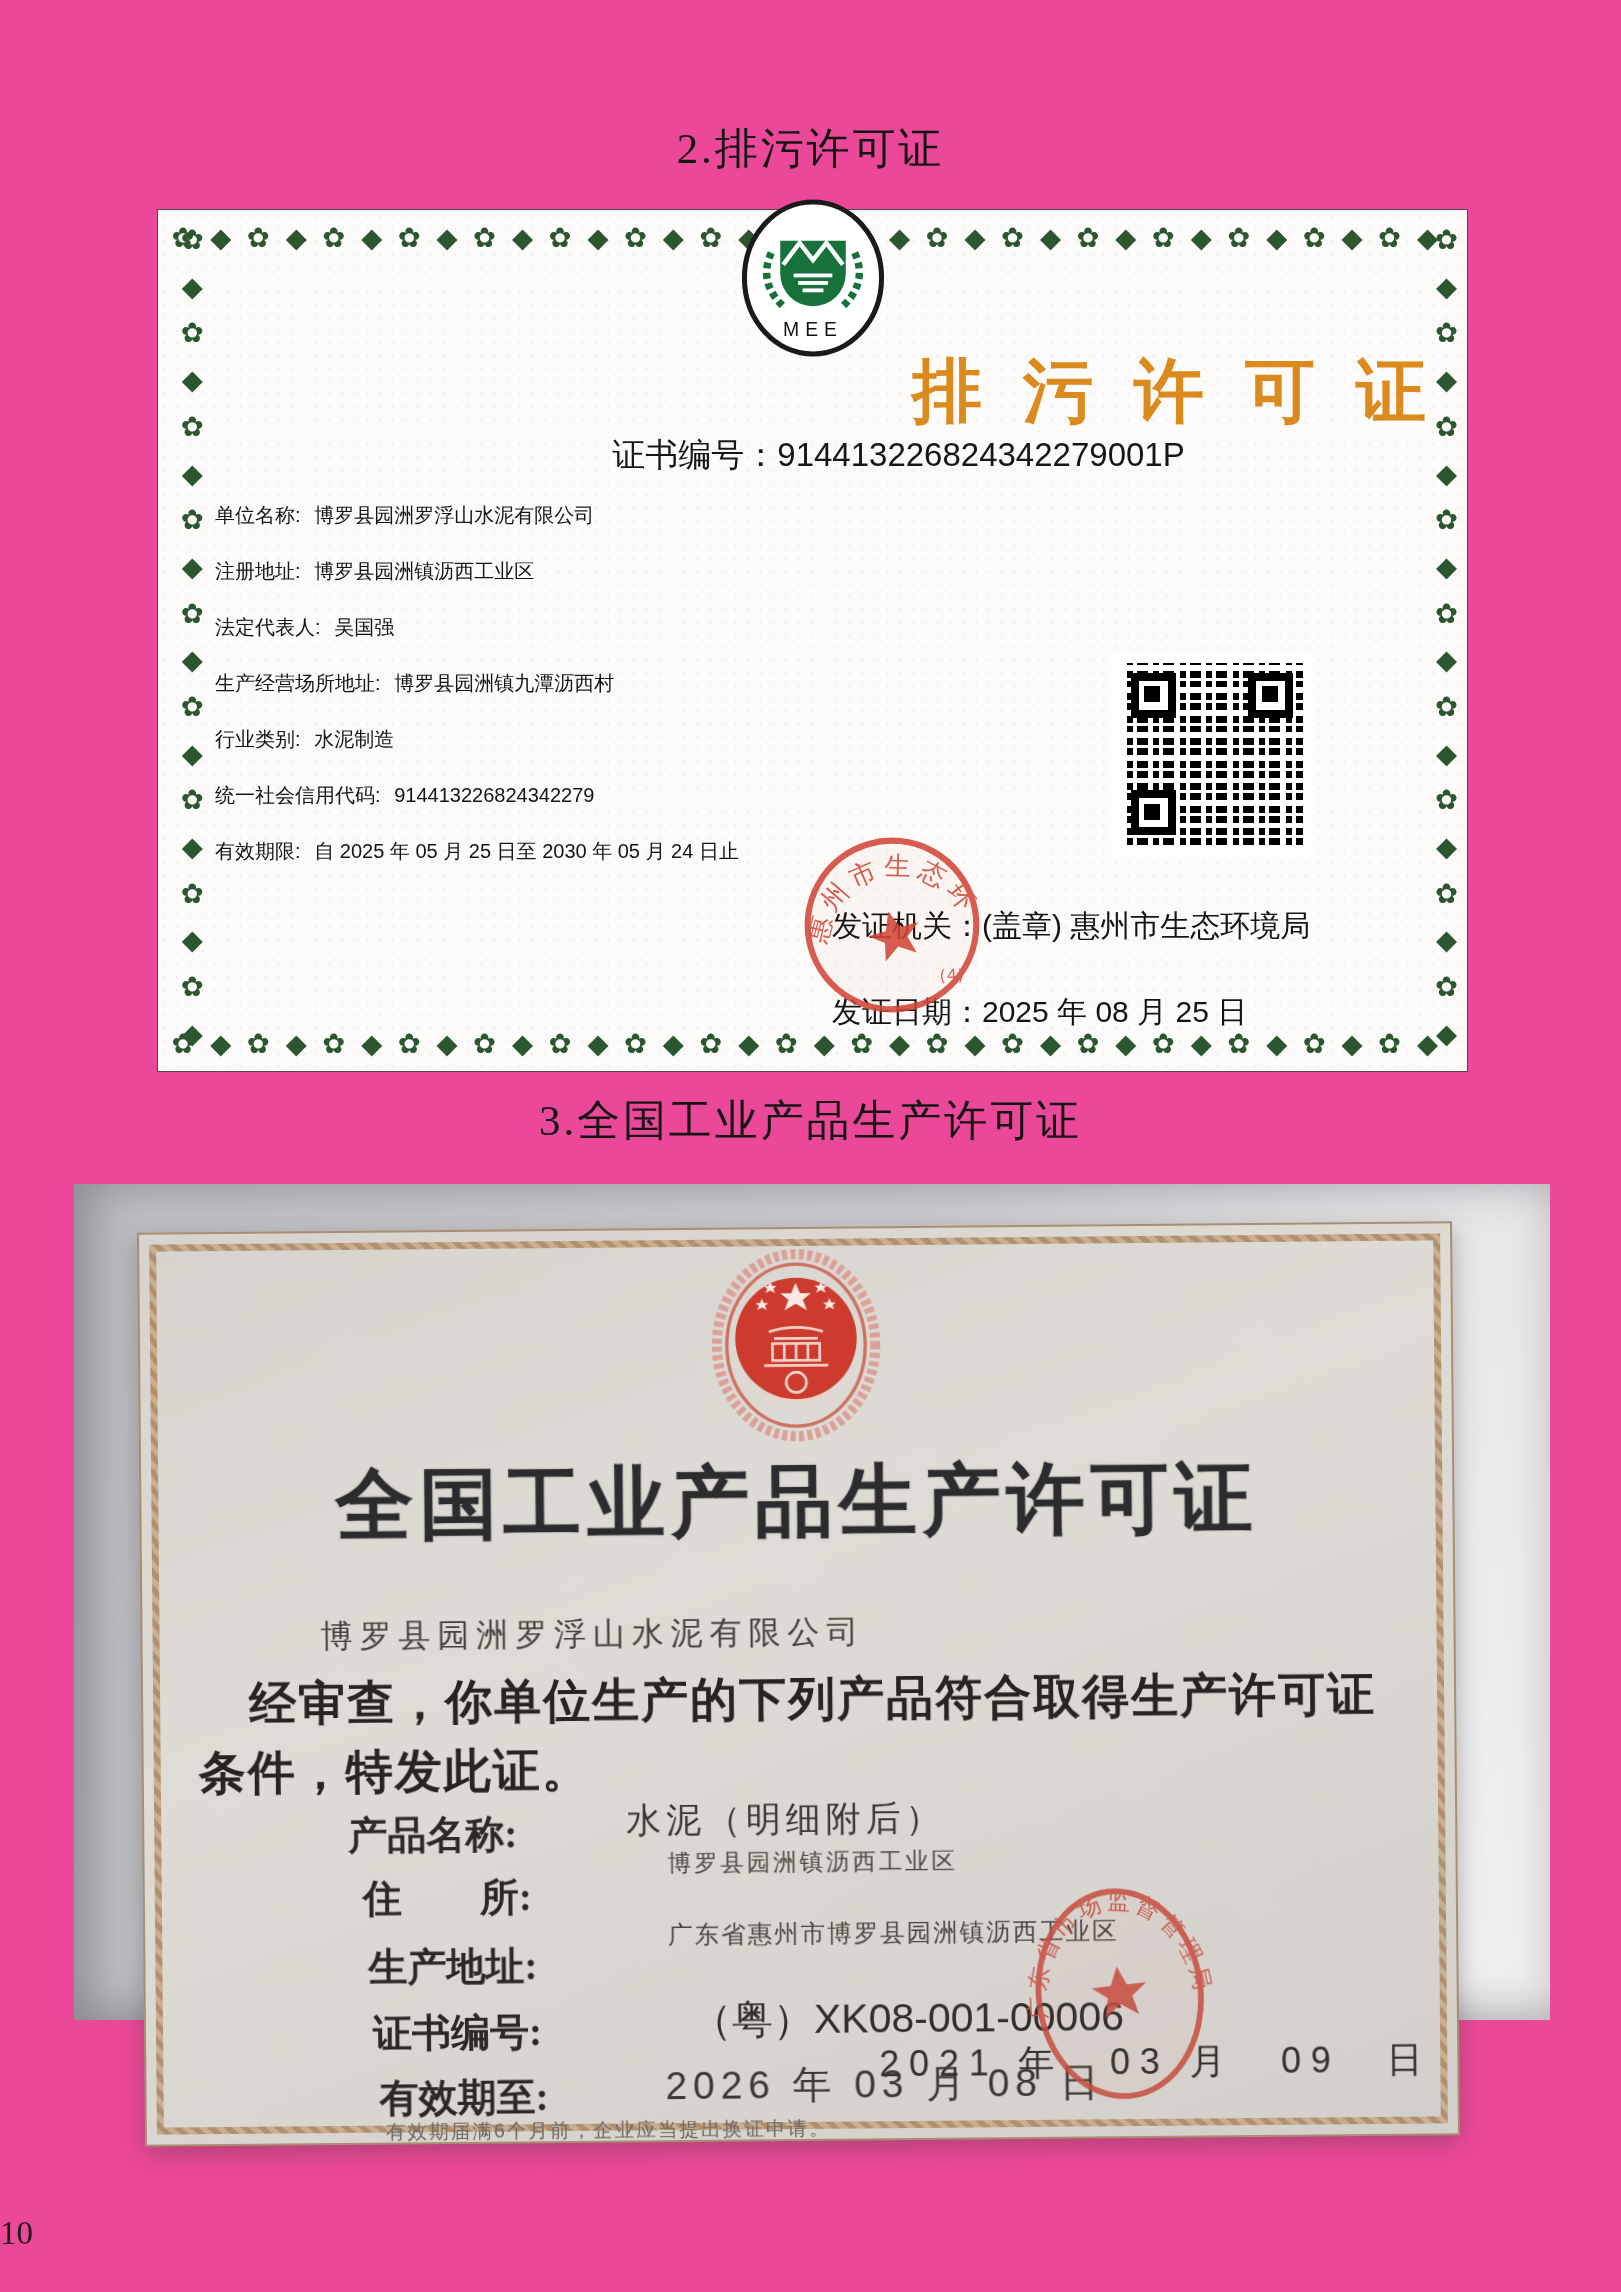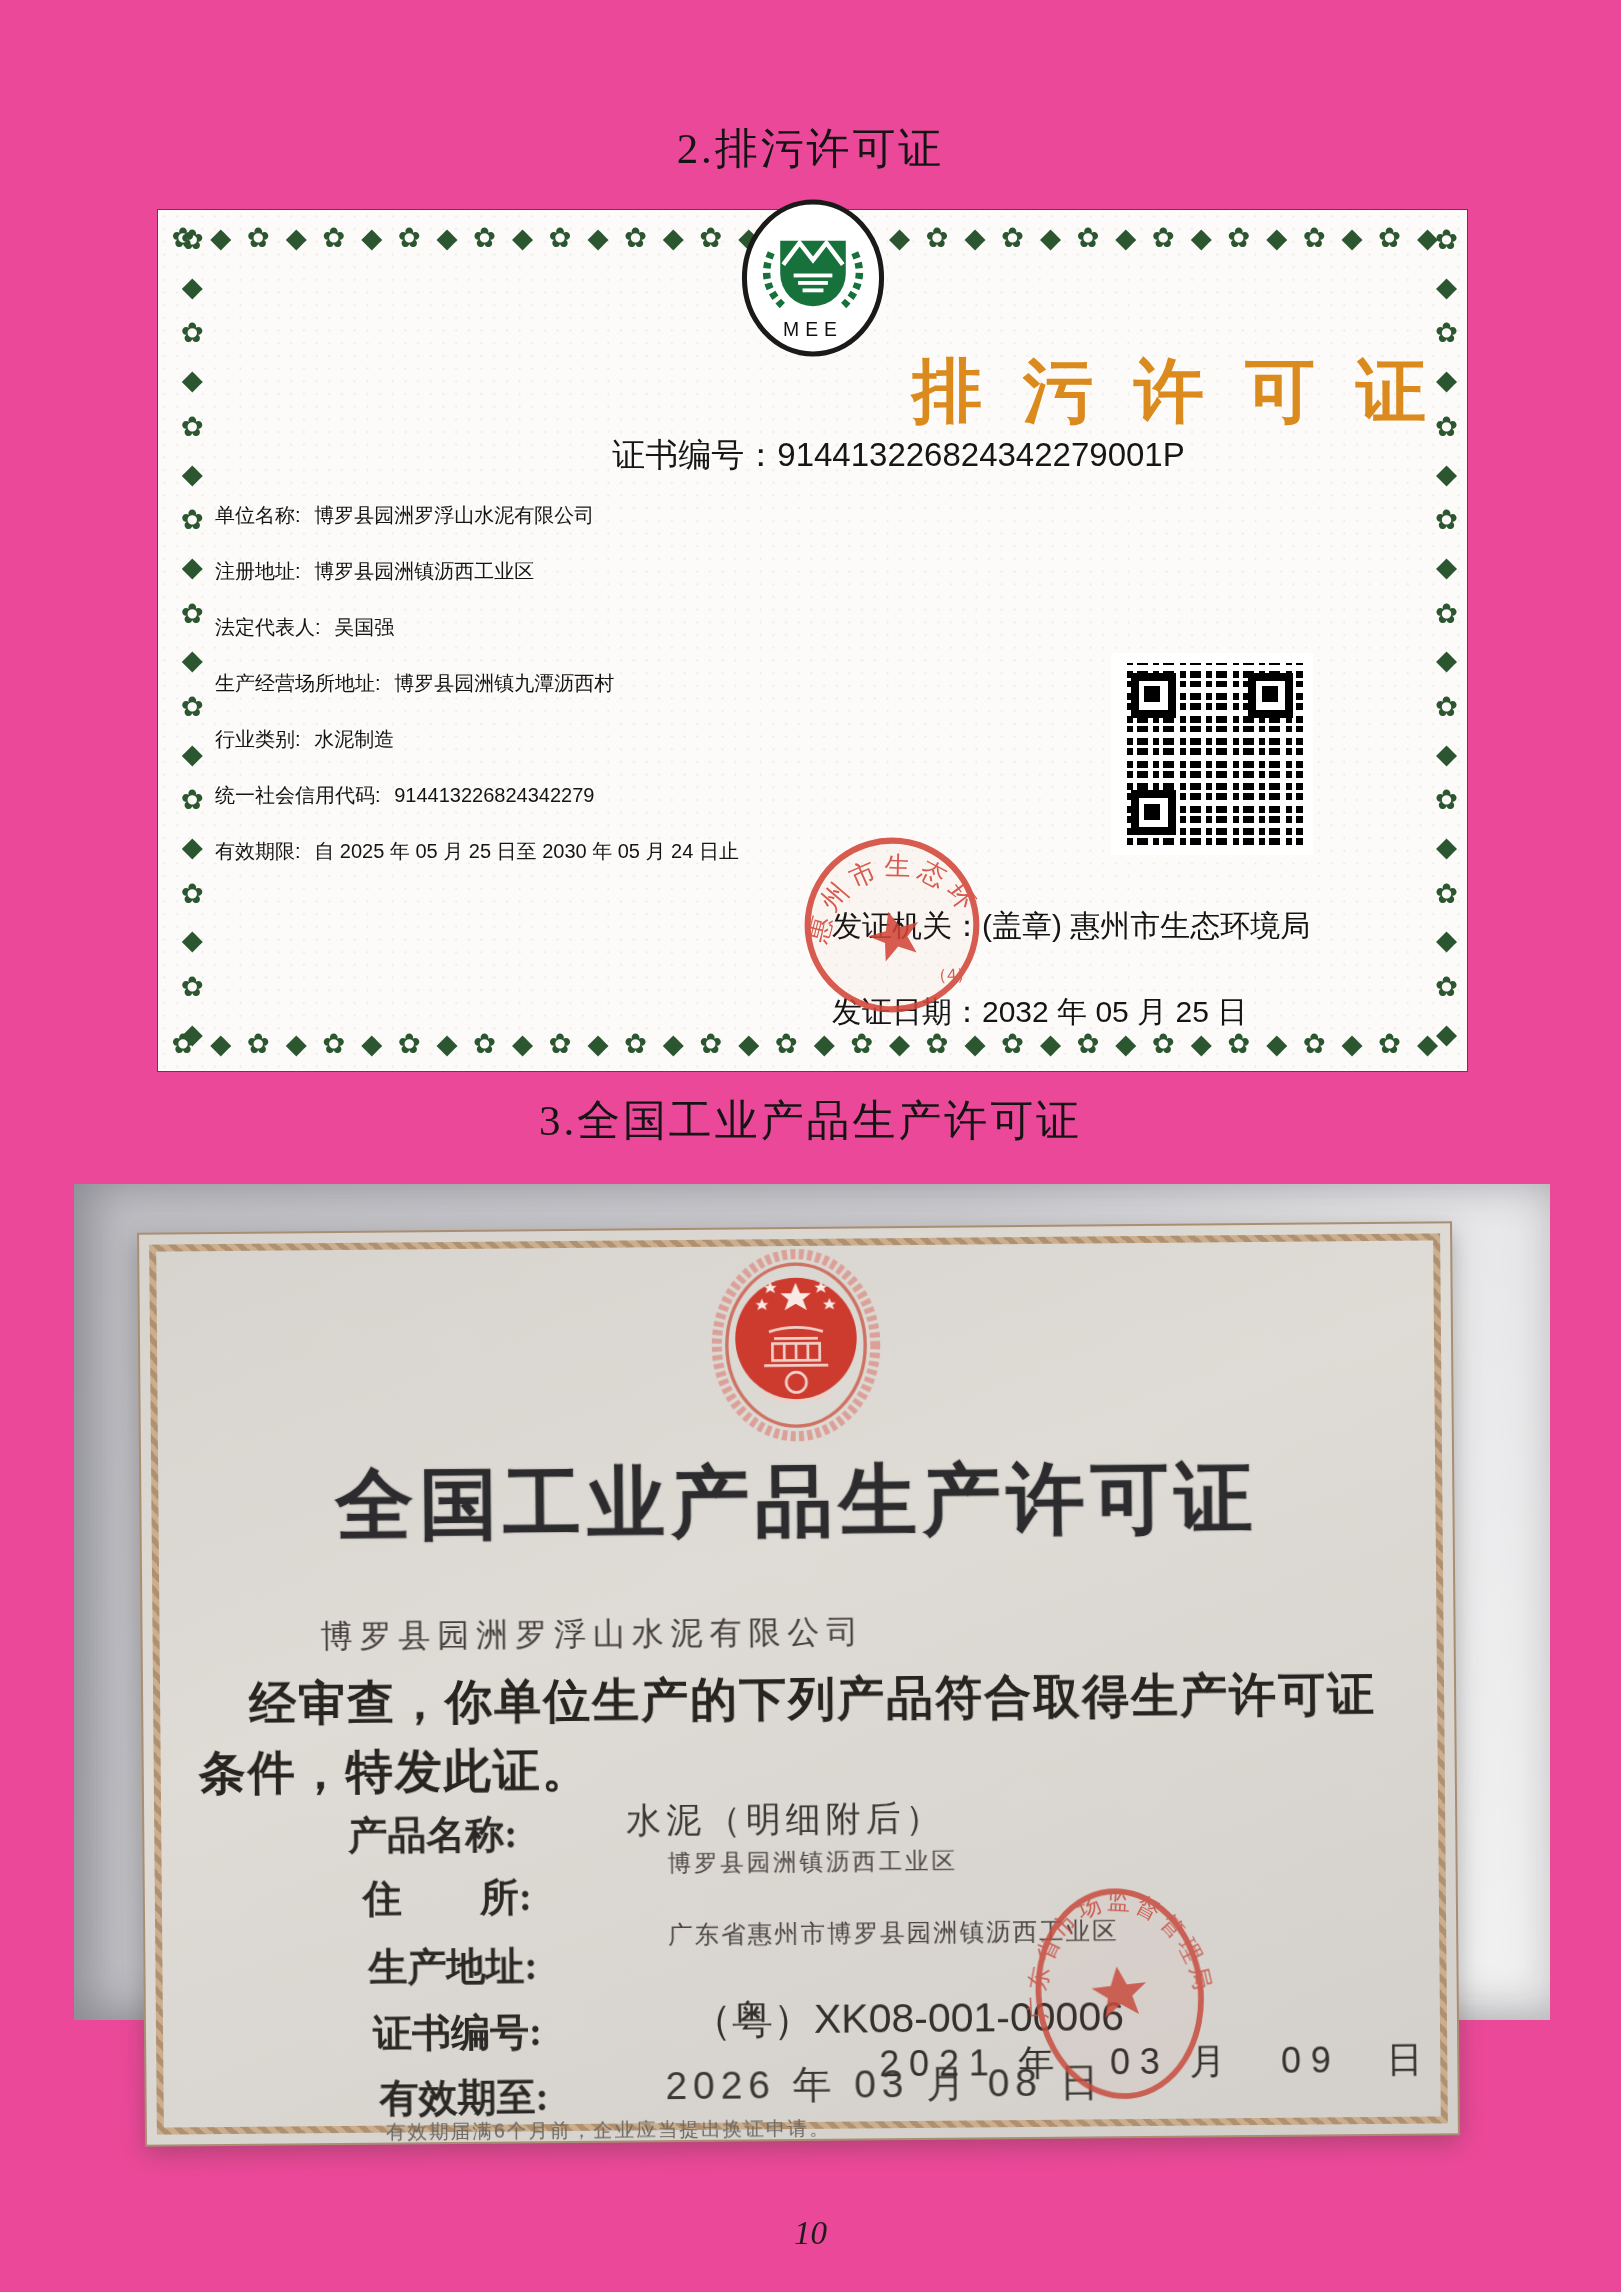--- a/index.html
+++ b/index.html
@@ -63,22 +63,22 @@
   .rval{position:absolute;color:#3c3833;white-space:nowrap;}
   #r0l{left:204px;top:576px;font-size:39px;} #r0v{left:482px;top:567px;font-size:35px;font-family:"Liberation Serif",serif;letter-spacing:4.9px;}
   #r1l{left:218px;top:639px;font-size:39px;} #r1v{left:523px;top:617px;font-size:23.5px;color:#4c463f;letter-spacing:2.9px;}
   #r2l{left:223px;top:708px;font-size:39px;} #r2v{left:523px;top:688px;font-size:24.5px;color:#4c463f;letter-spacing:2px;}
   #r3l{left:227px;top:774px;font-size:39px;} #r3v{left:545px;top:763px;font-size:41px;color:#33302c;}
   #r4l{left:233px;top:839px;font-size:39px;} #r4v{left:519px;top:829px;font-size:39px;letter-spacing:5.9px;}
   #note-line{position:absolute;left:239px;top:886px;font-size:19.6px;color:#6e675f;letter-spacing:2px;white-space:nowrap;}
   #date2{position:absolute;left:733px;top:812px;font-size:36px;color:#35322e;letter-spacing:9.8px;white-space:nowrap;}
   #seal2{position:absolute;left:880px;top:651px;width:188px;height:233px;opacity:.85;transform:rotate(-6deg);}
 
-  #page-number{position:absolute;top:2215px;left:0;width:100%;text-align:center;
-      font-family:"Liberation Serif","DejaVu Serif",serif;font-size:33px;color:#1c1c1c;font-style:italic;}
+  #page-number{position:absolute;top:2215px;left:0;width:100%;
+      font-family:"Liberation Serif","DejaVu Serif",serif;font-size:33px;color:#1c1c1c;}
 </style>
 </head>
 <body>
 
 <div class="page">
 
   <div class="sec-title" id="sec1-title">2.排污许可证</div>
 
   <div id="cert1">
     <div class="orn orn-h orn-top">✿◆✿◆✿◆✿◆✿◆✿◆✿◆✿◆✿◆✿◆✿◆✿◆✿◆✿◆✿◆✿◆✿◆✿◆✿◆✿◆✿◆✿◆✿◆✿◆✿◆✿◆</div>
@@ -116,21 +116,21 @@
 
     <div id="qr-code">
       <div id="qr-noise">
         <div class="qf qf1"></div>
         <div class="qf qf2"></div>
         <div class="qf qf3"></div>
       </div>
     </div>
 
     <div id="issuer-line">发证机关：(盖章) 惠州市生态环境局</div>
-    <div id="issue-date-line">发证日期：2032 年 05 月 25 日</div>
+    <div id="issue-date-line">发证日期：2025 年 08 月 25 日</div>
 
     <div id="seal1">
       <svg width="184" height="184" viewBox="0 0 120 120">
         <defs>
             <path id="s1arc" d="M 13 75 A 47 47 0 1 1 107 75" fill="none"></path>
           </defs>
         <circle cx="60" cy="60" r="55" fill="rgba(210,69,56,0.04)" stroke="#d24538" stroke-width="4"></circle>
         <text font-size="17" fill="#d24538" letter-spacing="4" font-family="Liberation Sans, sans-serif">
           <textPath href="#s1arc" startOffset="10%">惠州市生态环境局</textPath>
         </text>

